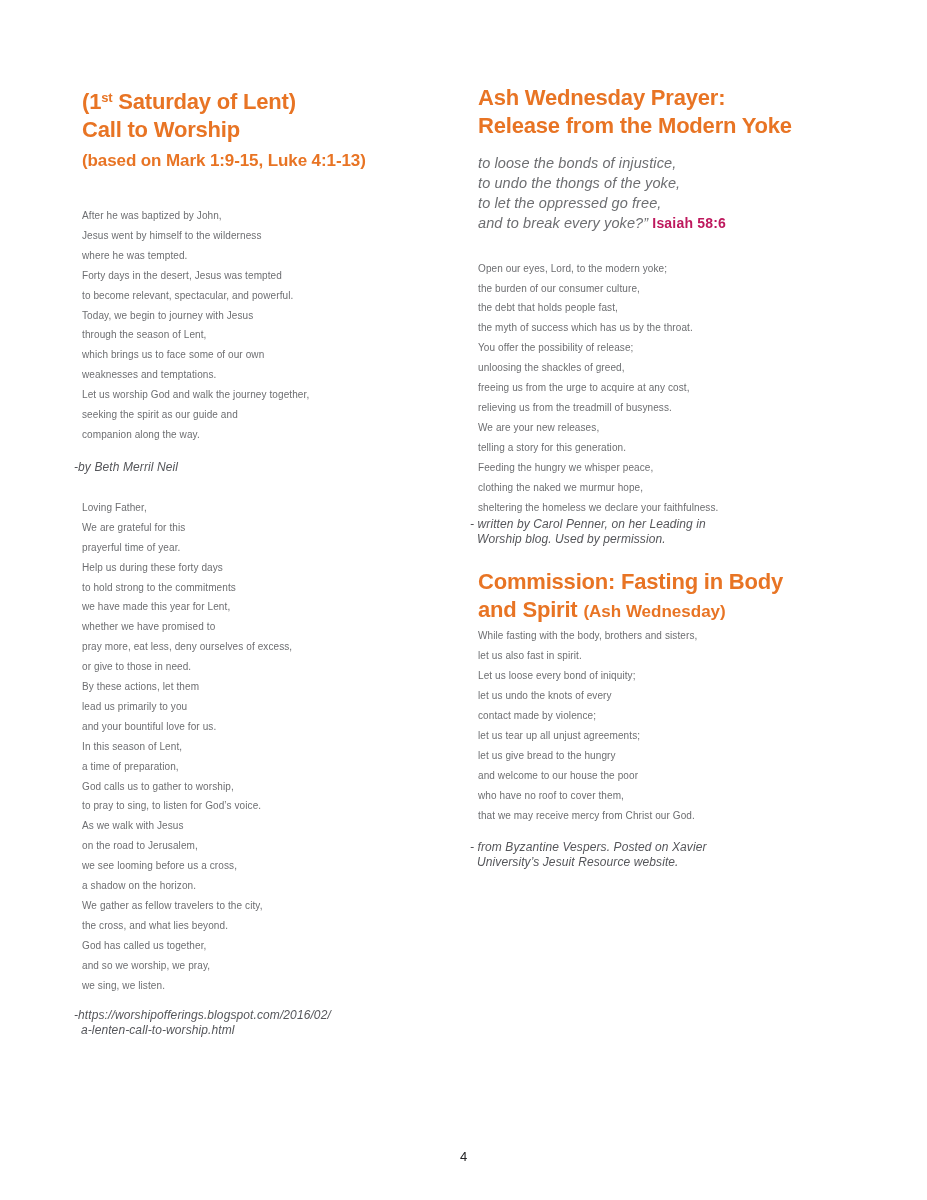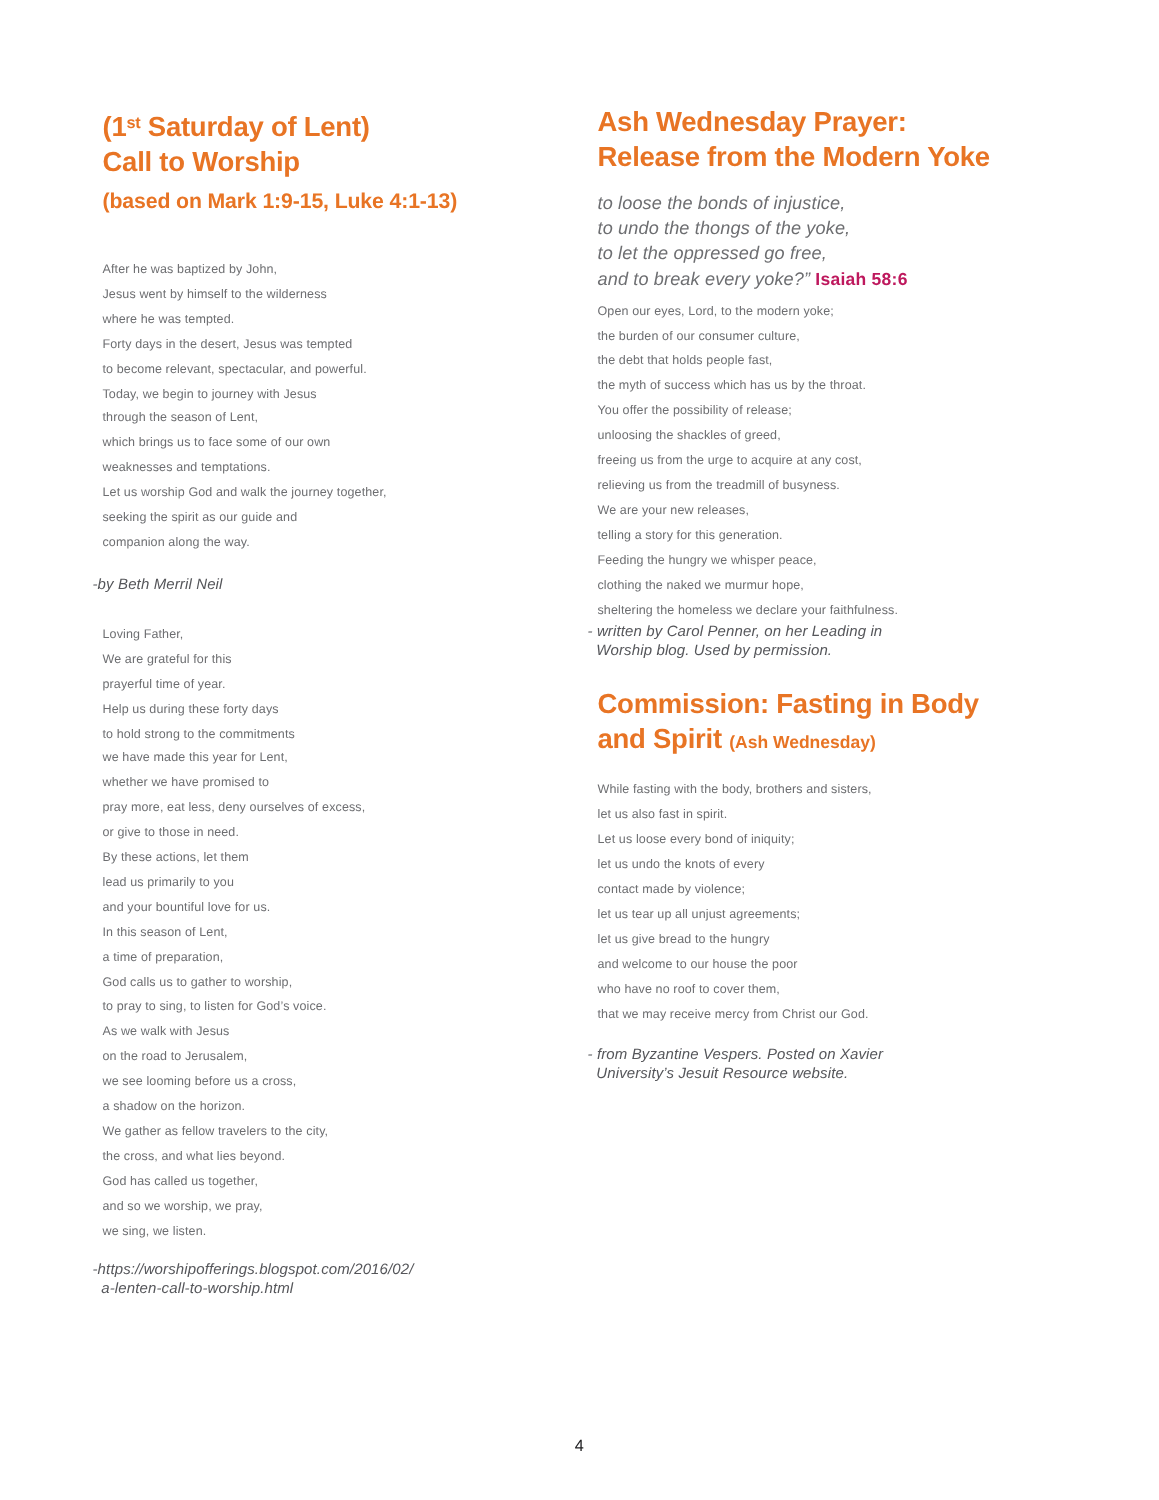--- a/index.html
+++ b/index.html
@@ -16,28 +16,28 @@
   .col { position: absolute; top: 84px; }
   .col-left  { left: 82px;  width: 378px; }
   .col-right { left: 478px; width: 400px; }
 
   .h-main { margin: 0; color: var(--accent); font-size: 22px; line-height: 28px;
             font-weight: 700; letter-spacing: -0.2px; }
   .h-line { display: block; }
   .sup { font-size: 13px; vertical-align: 7px; }
   .h-sub { color: var(--accent); font-size: 17px; line-height: 24px; font-weight: 700;
            margin-top: 5px; letter-spacing: -0.1px; }
-  .h-small { font-size: 14px; letter-spacing: 0; margin-top: 41px; }
+  .h-small { font-size: 17px; letter-spacing: 0; margin-top: 41px; }
 
   .poem { font-size: 10px; line-height: 19.9px; color: var(--body);
           white-space: pre-line; letter-spacing: 0.1px; }
   .stanza1 { margin-top: 33px; }
   .stanza2 { margin-top: 23px; }
-  .prayer { margin-top: 5px; }
-  .commission-body { margin-top: 15px; }
+  .prayer { margin-top: 25px; }
+  .commission-body { }
 
   .quote { margin-top: 14px; font-style: italic; font-size: 14.5px; line-height: 19.9px;
            color: var(--body); letter-spacing: 0.1px; }
   .quote .pre { white-space: pre-line; }
   .q-first { margin-left: -6px; }
   .ref { font-style: normal; font-weight: 700; font-size: 14px; color: #be185d;
          letter-spacing: 0.2px; }
 
   .attr { font-style: italic; font-size: 12px; line-height: 15px; color: #55565A;
           margin-left: -8px; letter-spacing: 0.1px; }

